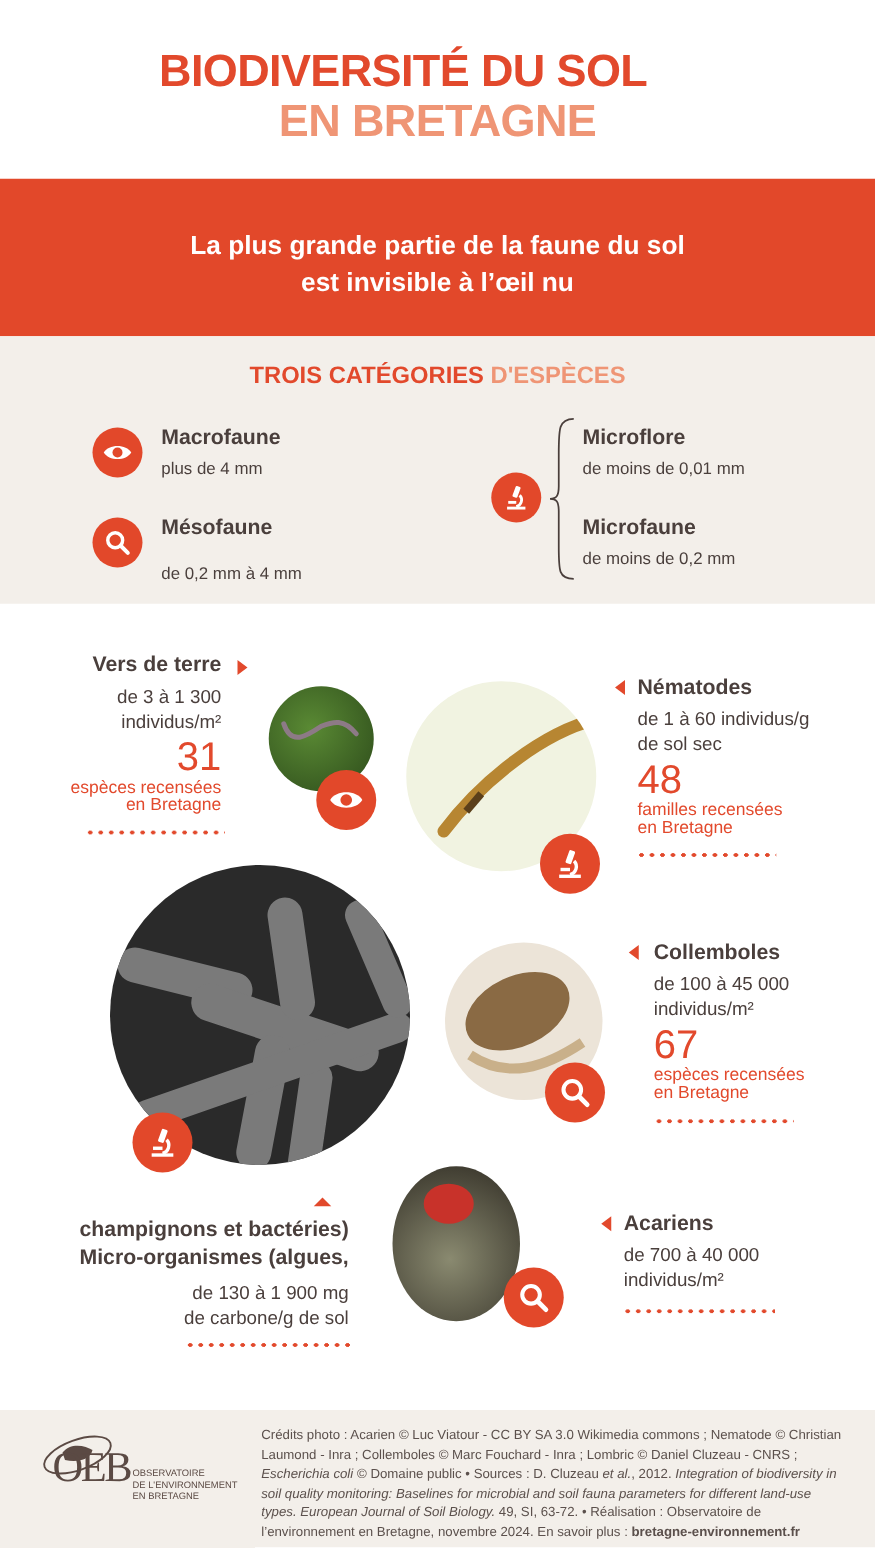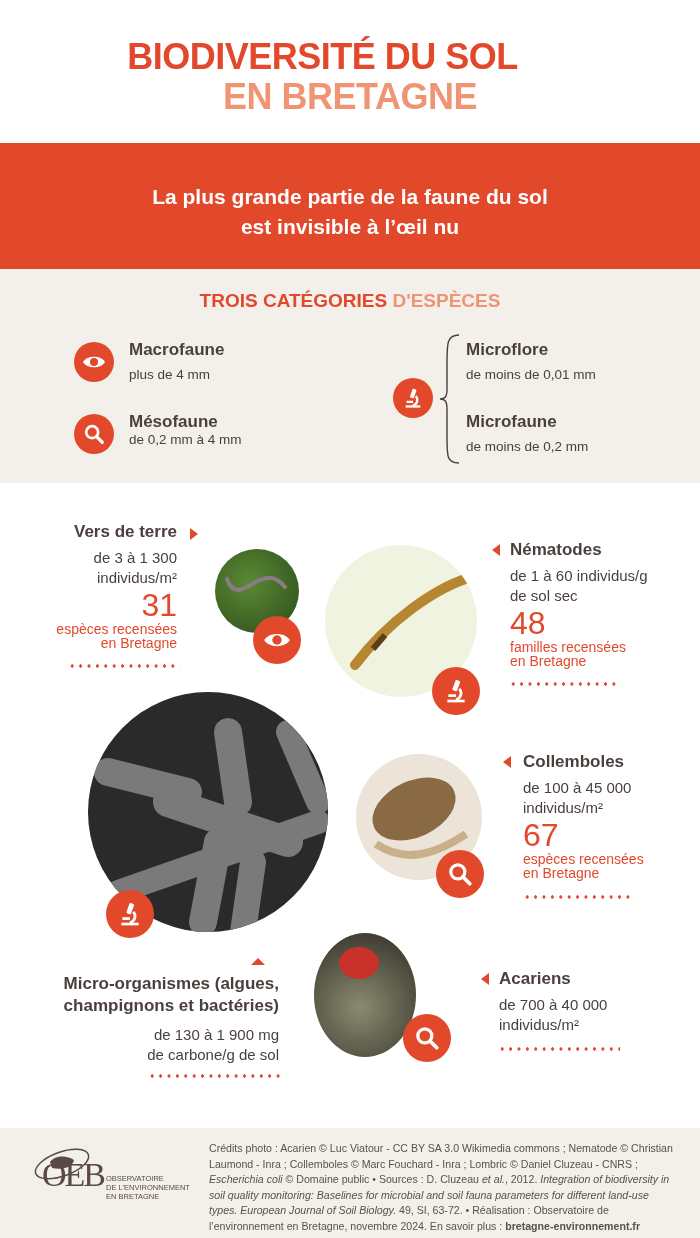--- a/index.html
+++ b/index.html
@@ -72,21 +72,21 @@
   <div class="cat-sub" style="margin-top:7px">plus de 4 mm</div>
 </div>
 
 <div class="abs icon-c" style="left:74px;top:414px">
     <svg width="22" height="22">
       <use href="#mag"></use>
     </svg>
   </div>
 <div class="abs" style="left:129px;top:412px">
   <div class="cat-name">Mésofaune</div>
-  <div class="cat-sub" style="margin-top:0">de 0,2 mm à 4 mm</div>
+  <div class="cat-sub" style="margin-top:19px">de 0,2 mm à 4 mm</div>
 </div>
 
 <div class="abs icon-c" style="left:393px;top:378px">
     <svg width="22" height="22">
       <use href="#mic"></use>
     </svg>
   </div>
 <svg class="abs" style="left:437px;top:333px" width="24" height="132">
     <path d="M22 2 C10 2 10 10 10 30 L10 56 C10 64 8 66 3 66 C8 66 10 68 10 76 L10 104 C10 124 10 130 22 130" fill="none" stroke="#4a3f3c" stroke-width="1.4"></path>
   </svg>
@@ -178,22 +178,22 @@
   <div class="sp-txt" style="margin-top:6px">de 100 à 45 000</div>
   <div class="sp-txt">individus/m²</div>
   <div class="big-num" style="line-height:34px">67</div>
   <div class="red-small">espèces recensées</div>
   <div class="red-small">en Bretagne</div>
 </div>
 <div class="abs dots" style="left:523px;top:894px;width:112px"></div>
 
 <div class="abs tri-u" style="left:251px;top:958px"></div>
 <div class="abs" style="left:40px;top:973px;width:239px;text-align:right">
+  <div class="sp-name" style="line-height:22px">champignons et bactéries)</div>
   <div class="sp-name" style="line-height:22px">Micro-organismes (algues,</div>
-  <div class="sp-name" style="line-height:22px">champignons et bactéries)</div>
   <div class="sp-txt" style="margin-top:8px">de 130 à 1 900 mg</div>
   <div class="sp-txt">de carbone/g de sol</div>
 </div>
 <div class="abs dots" style="left:148px;top:1073px;width:132px"></div>
 
 <div class="abs photo" style="left:314px;top:933px;width:102px;height:124px;background:radial-gradient(circle at 45% 60%,#8a8a70,#2e2a22)">
   <svg width="102" height="124">
       <ellipse cx="45" cy="30" rx="20" ry="16" fill="#c8322a"></ellipse>
     </svg>
 </div>

